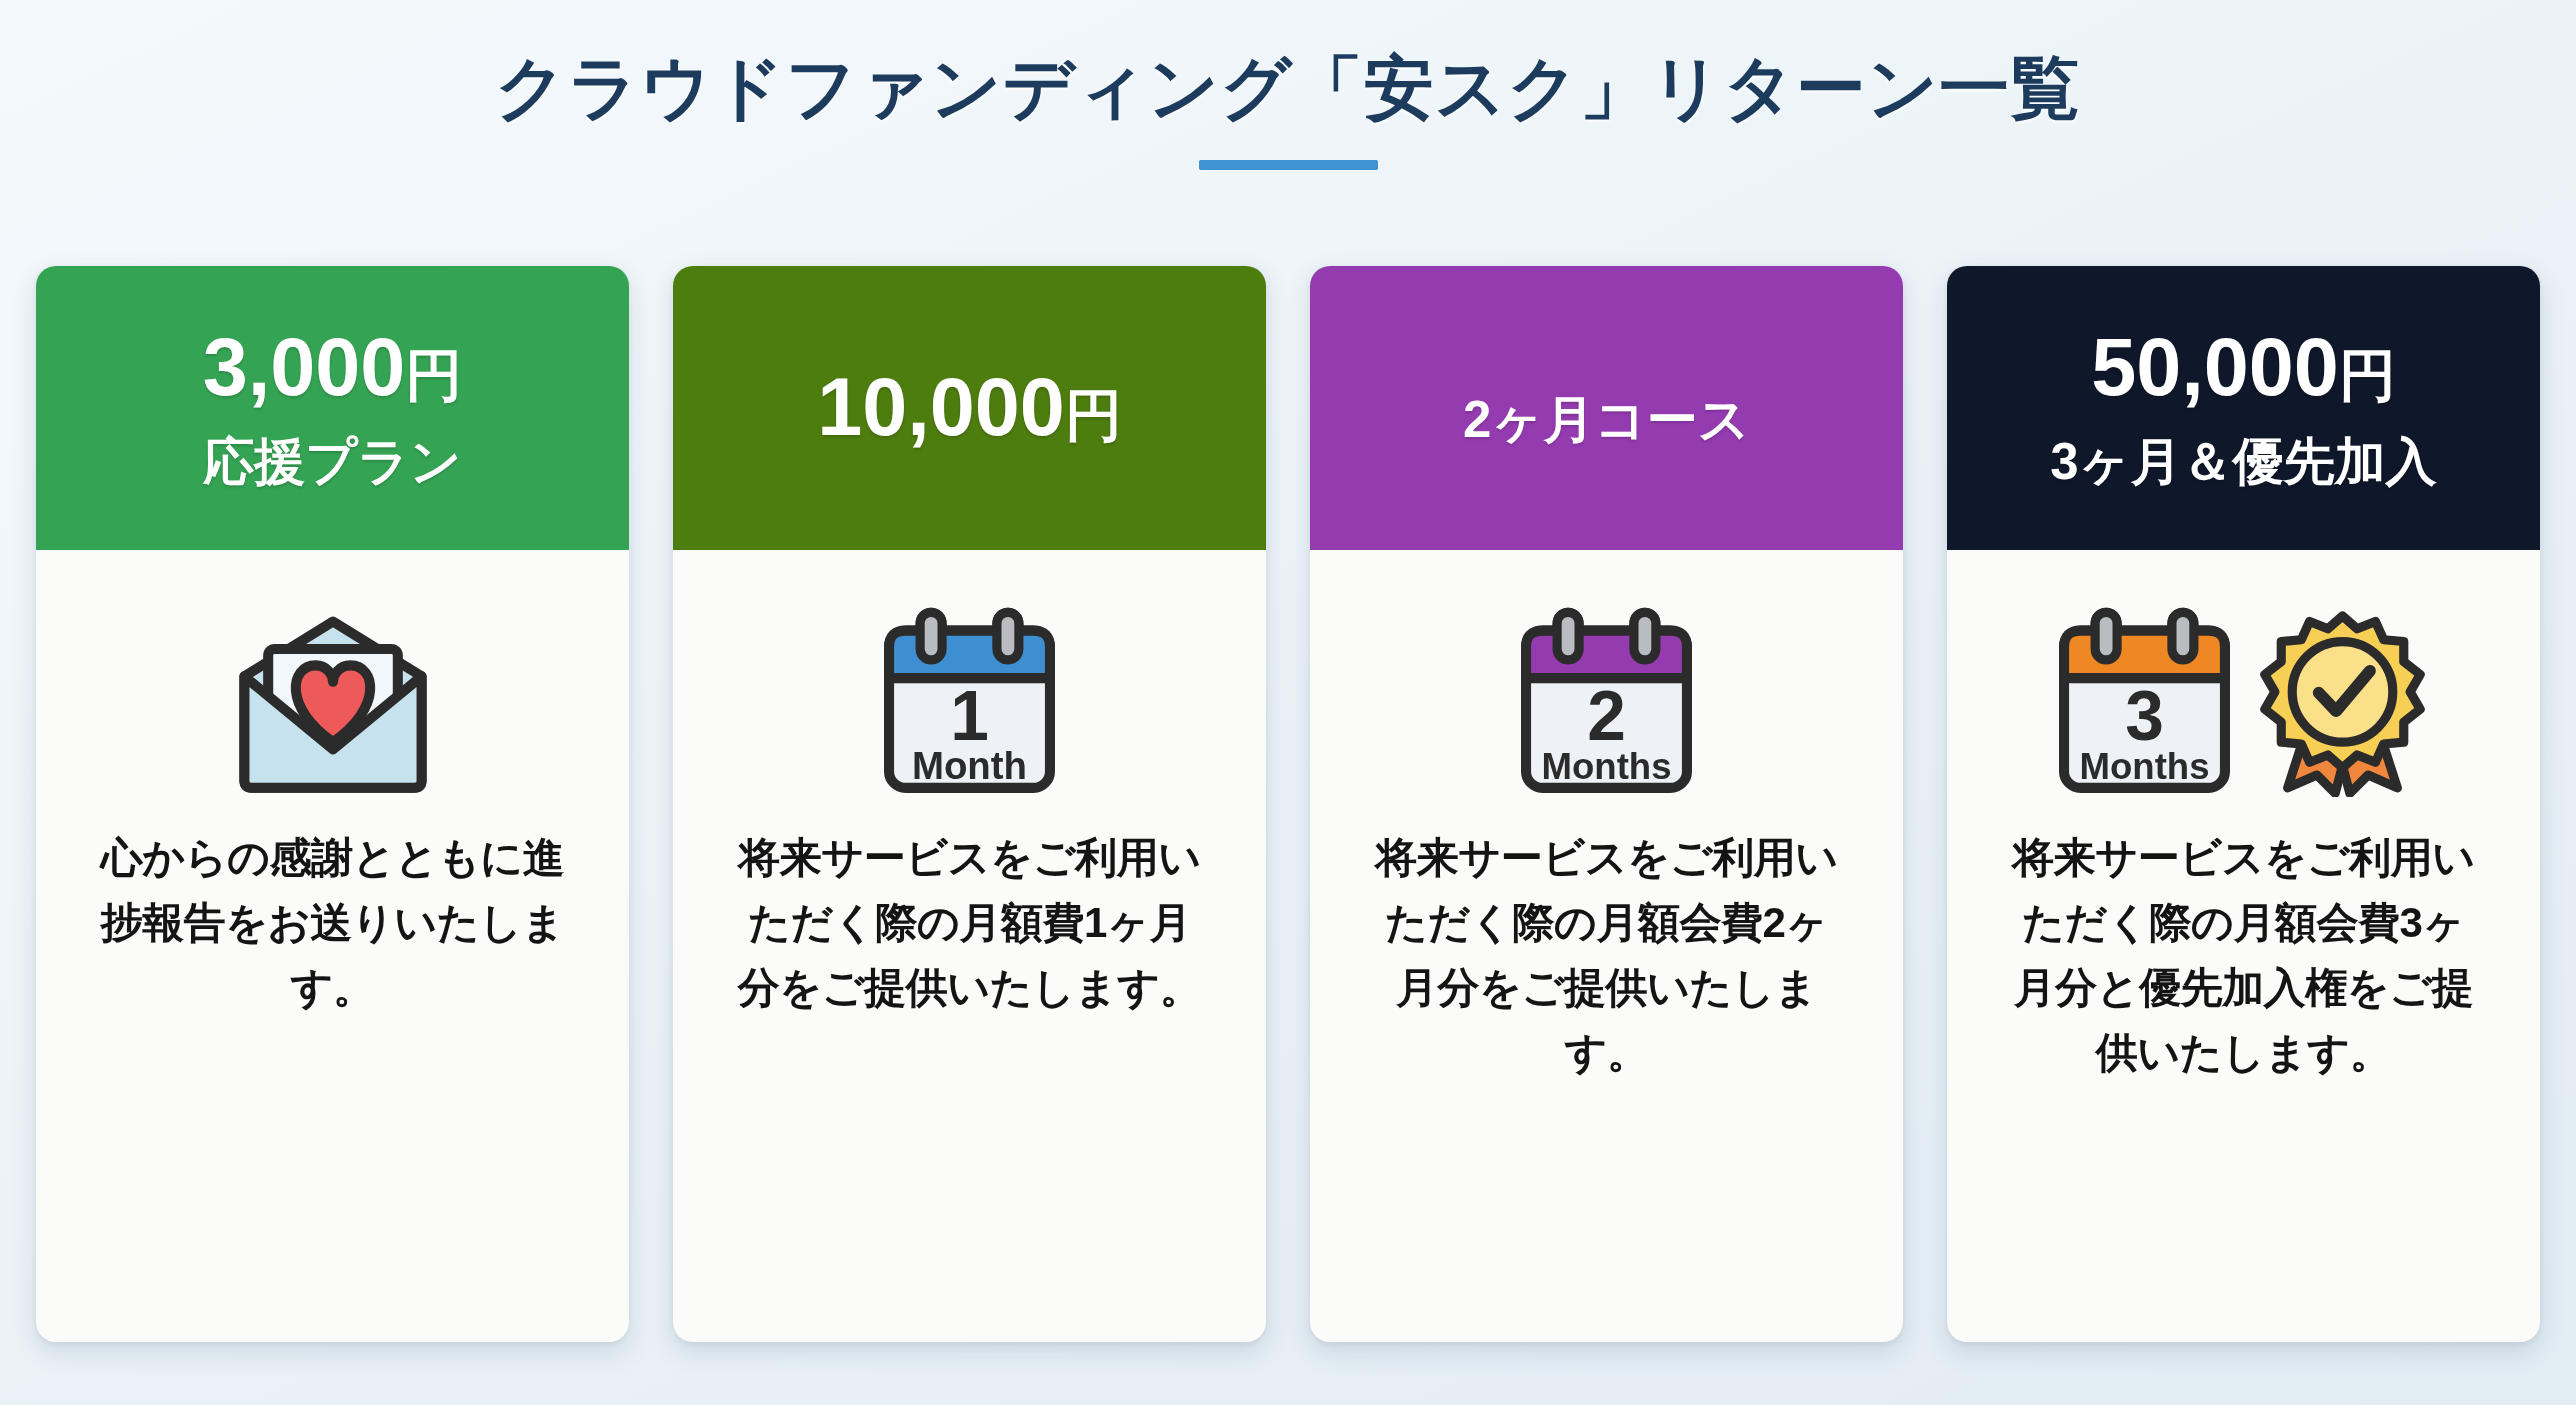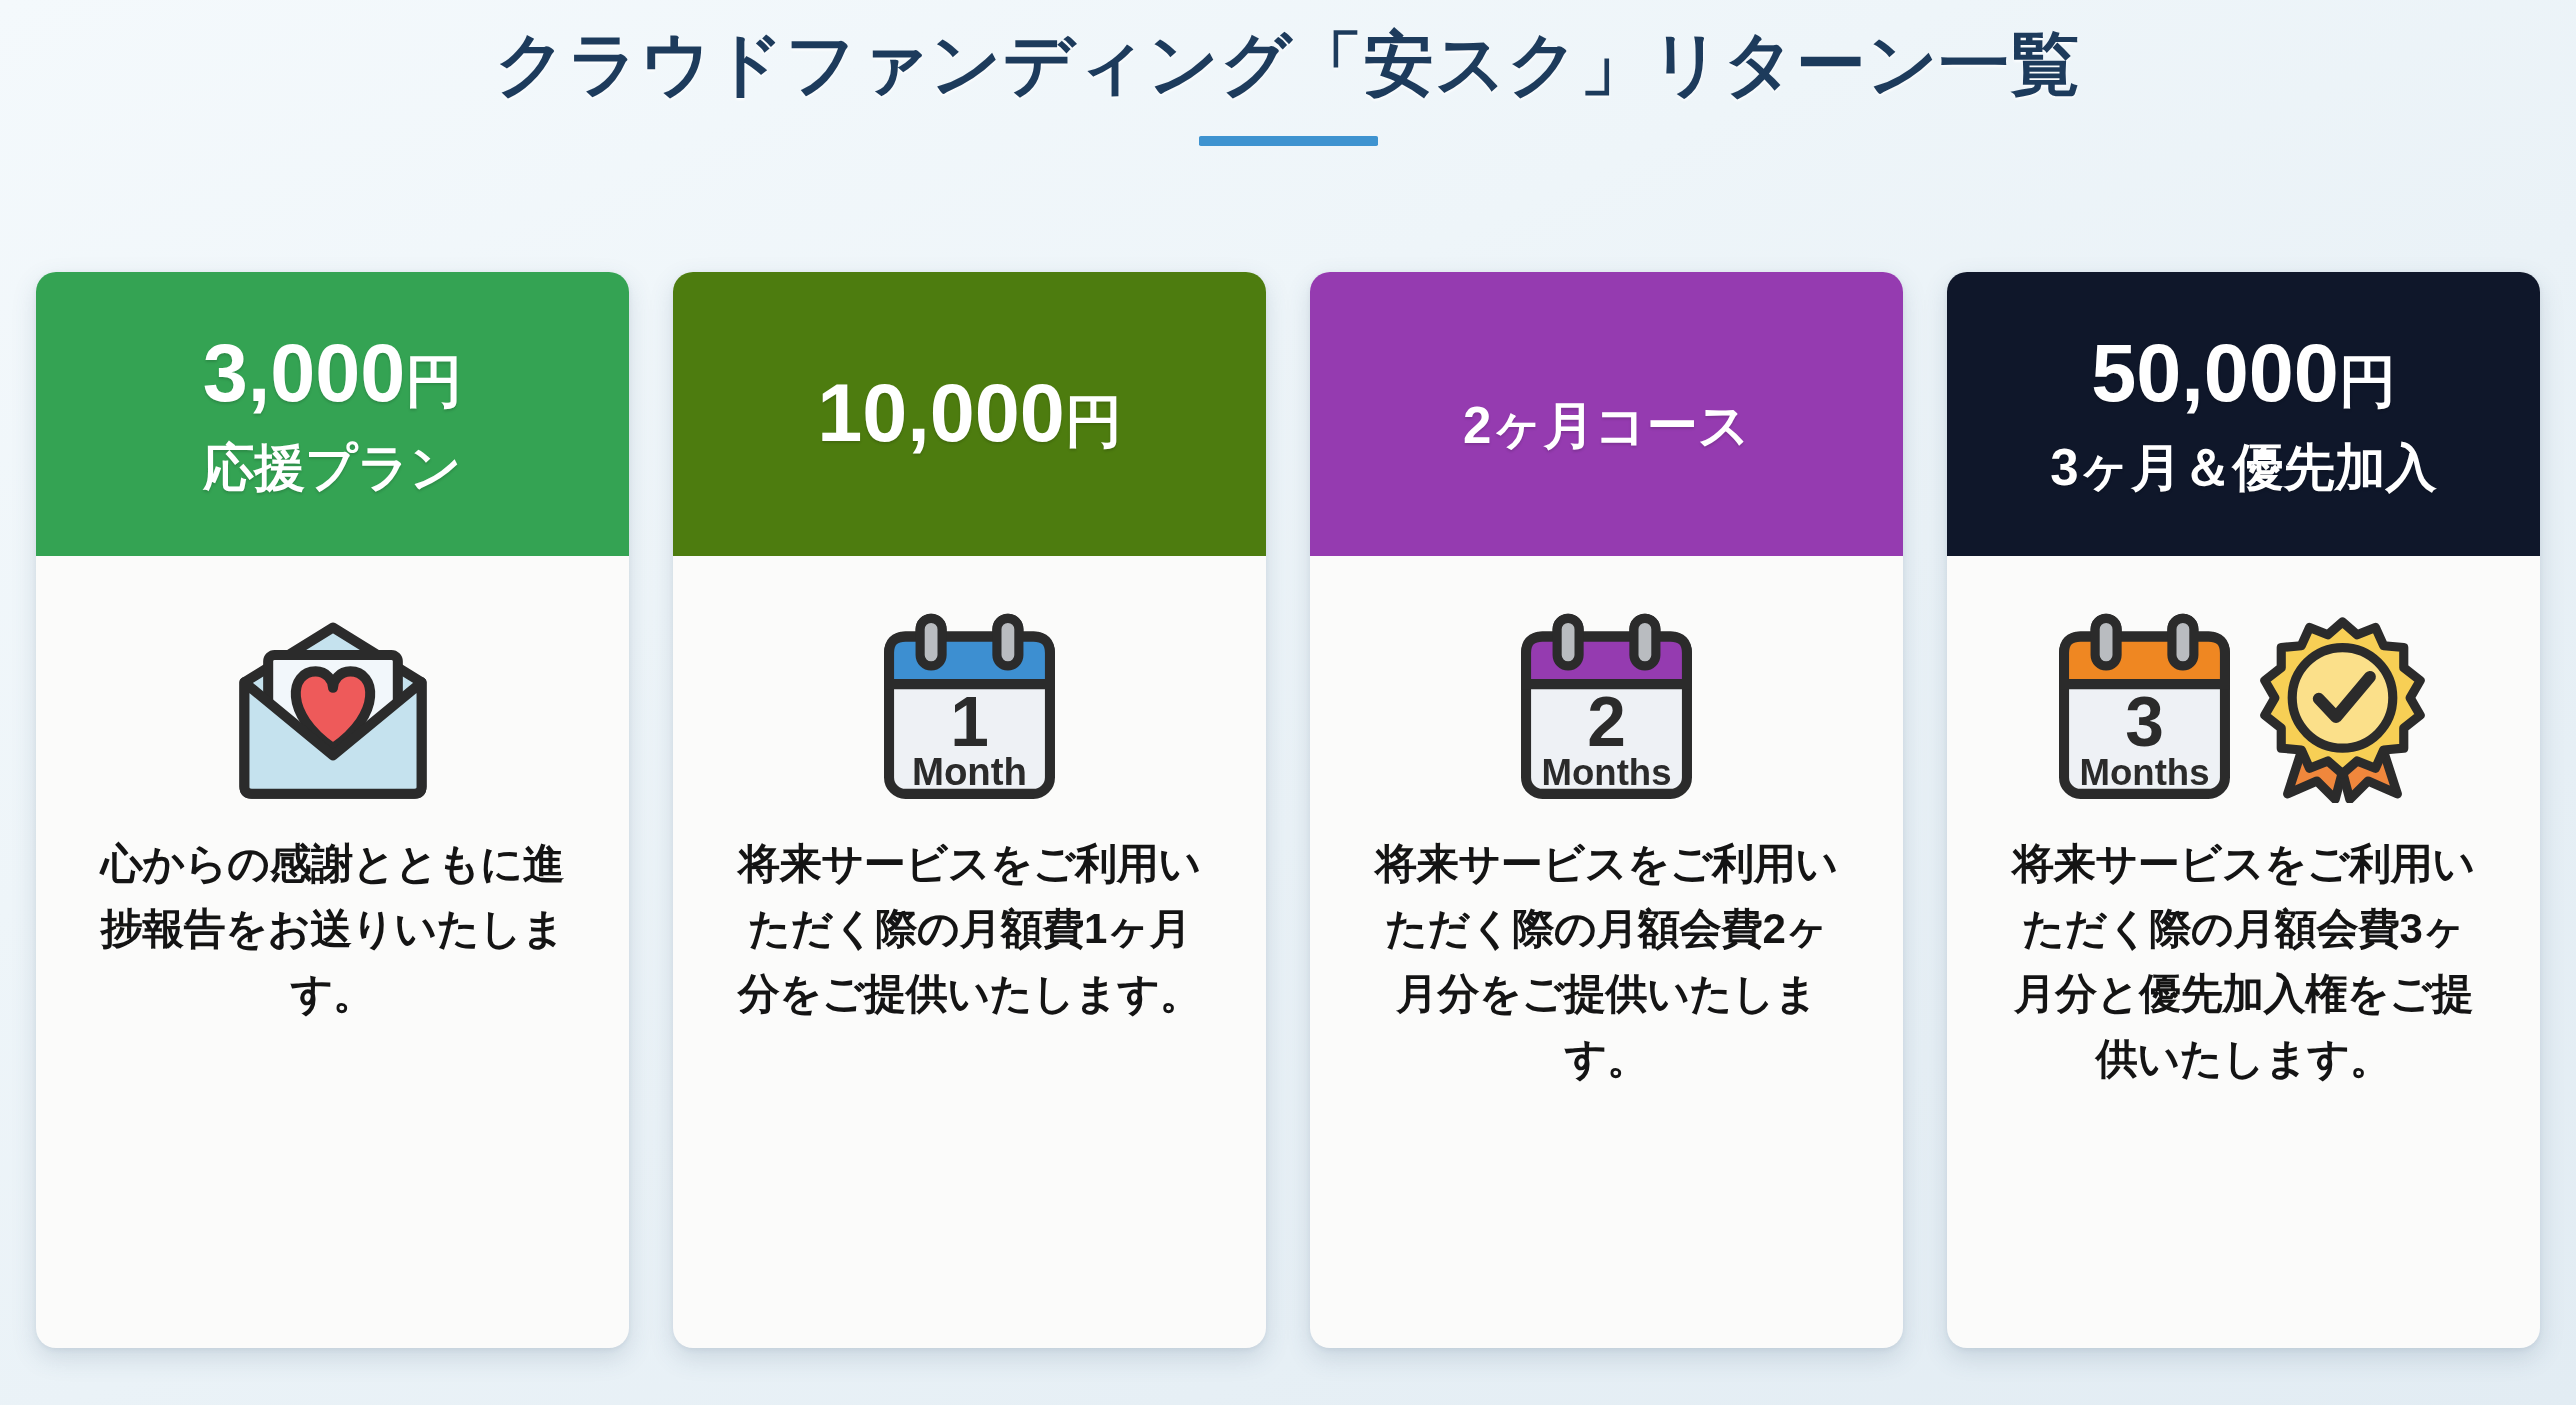--- a/index.html
+++ b/index.html
@@ -12,21 +12,21 @@
 
   body {
     font-family: "Liberation Sans", "DejaVu Sans", sans-serif;
     background: linear-gradient(155deg, #f4f9fc 0%, #eef5f9 35%, #e6eff5 75%, #e2ecf3 100%);
     position: relative;
   }
 
   
   .page-header {
     width: 100%;
-    padding-top: 21px;
+    padding-top: 45px;
     text-align: center;
   }
 
   .page-title {
     font-size: 70px;
     font-weight: bold;
     color: #1d3b5c;
     letter-spacing: 0.9px;
     line-height: 1.25;
     text-shadow: 0 1.8px 2.7px rgba(255,255,255,0.9);
@@ -37,21 +37,21 @@
     width: 179px;
     height: 10px;
     background: #3e93d0;
     border-radius: 1.8px;
     margin: 27.4px auto 0 auto;
   }
 
   
   .card-row {
     position: absolute;
-    top: 272px;
+    top: 266px;
     left: 0;
     width: 2576px;
     display: flex;
     justify-content: center;
     gap: 44px;
   }
 
   .plan-card {
     width: 593px;
     height: 1076px;

